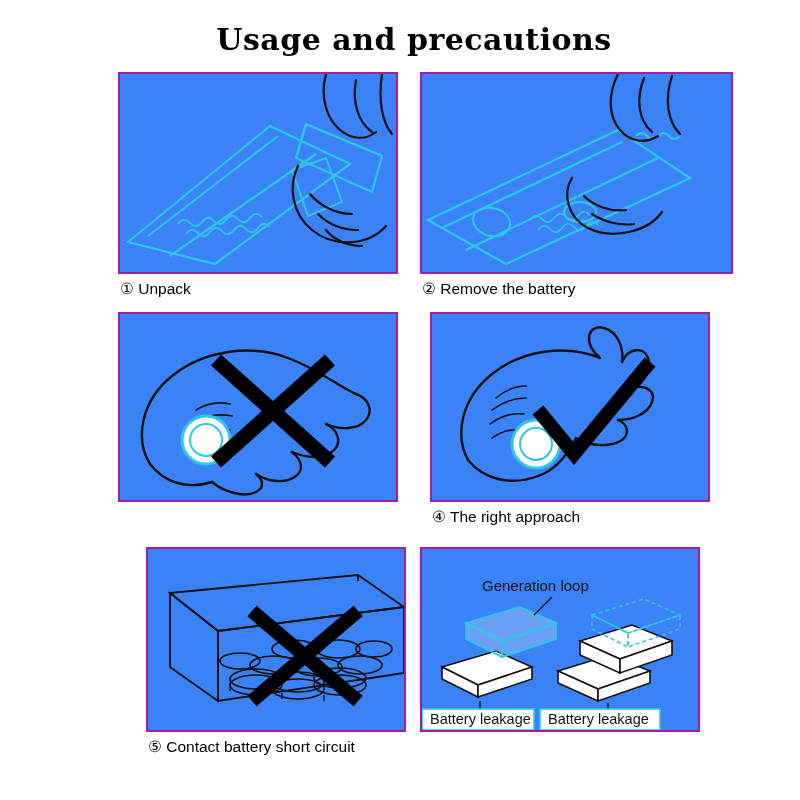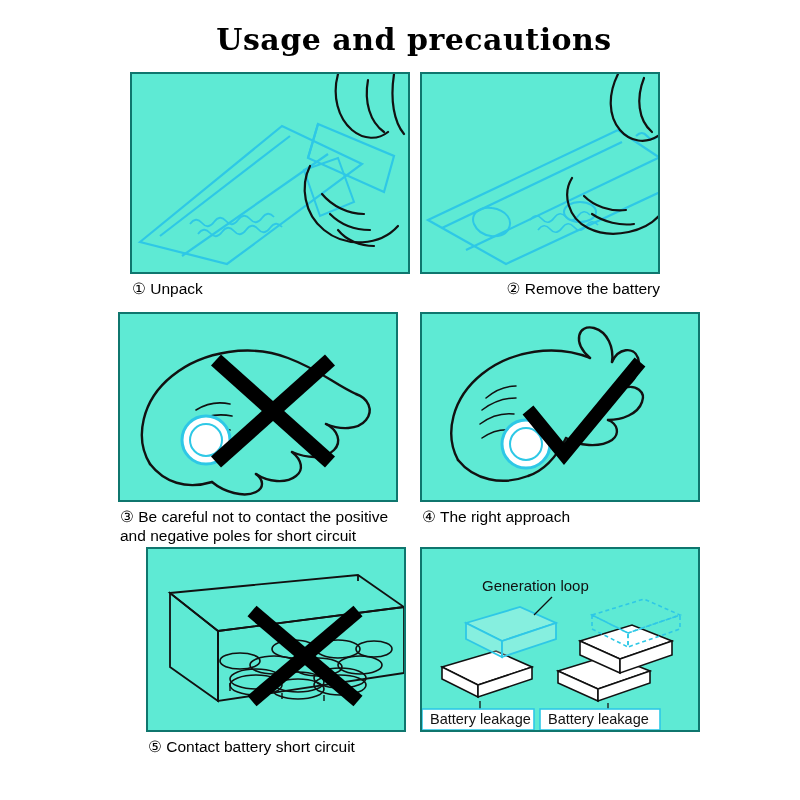--- a/index.html
+++ b/index.html
@@ -36,38 +36,38 @@
     top: 72px;
     left: 118px;
     width: 582px;
     height: 710px;
   }
   .cell {
     position: absolute;
     box-sizing: border-box;
   }
   .panel {
-    border: 2px solid #0f766e;
+    border: 2px solid #a21caf;
     box-sizing: border-box;
-    background: #5eead4;
+    background: #3b82f6;
     position: relative;
     overflow: hidden;
   }
   .caption {
     font-size: 15.5px;
     line-height: 19px;
     color: #000;
     padding-top: 5px;
     padding-left: 2px;
   }
   
-  .c1 { left: 0px;   top: 0px;   width: 280px; height: 240px; margin-left: 12px; }
-  .c2 { left: 302px; top: 0px;   width: 240px; height: 240px; text-align: right; }
+  .c1 { left: 0px;   top: 0px;   width: 280px; height: 240px; }
+  .c2 { left: 302px; top: 0px;   width: 313px; height: 240px; }
   .c3 { left: 0px;   top: 240px; width: 280px; height: 235px; }
-  .c4 { left: 302px; top: 240px; width: 280px; height: 235px; }
+  .c4 { left: 312px; top: 240px; width: 280px; height: 235px; }
   .c5 { left: 0px;   top: 475px; width: 260px; height: 235px; margin-left: 28px; }
   .c6 { left: 302px; top: 475px; width: 280px; height: 235px; }
   .p1 { height: 202px; }
   .p2 { height: 202px; }
   .p3 { height: 190px; }
   .p4 { height: 190px; }
   .p5 { height: 185px; }
   .p6 { height: 185px; }
   svg { display: block; }
   .cy { stroke: #2ec8e6; fill: none; }
@@ -184,25 +184,20 @@
             <circle cx="86" cy="126" r="24" fill="#ffffff" stroke="#2ec8e6" stroke-width="3"></circle>
             <circle cx="86" cy="126" r="16" fill="#ffffff" stroke="#2ec8e6" stroke-width="2"></circle>
           </g>
 
           <g stroke="#000" stroke-width="15" stroke-linecap="butt">
             <line x1="96" y1="46" x2="210" y2="148"></line>
             <line x1="210" y1="46" x2="96" y2="148"></line>
           </g>
         </svg>
       </div>
-      <div class="caption">
-        <span>③</span>
-        <span>Be careful not to contact the positive</span><br>
-        <span>and negative poles for short circuit</span>
-      </div>
     </div>
 
     <div class="cell c4">
       <div class="panel p4">
         <svg width="276" height="186" viewBox="0 0 276 186">
           <g class="bk" stroke-width="2.4" stroke-linecap="round">
             <path d="M36 146 C22 120 30 84 60 60 C90 36 134 30 168 44"></path>
             <path d="M168 44 C150 28 156 10 172 14 C186 18 192 34 190 48"></path>
             <path d="M190 48 C196 34 212 32 216 44 C220 56 212 68 202 74"></path>
             <path d="M202 74 C214 70 224 78 220 88 C216 100 200 106 186 106"></path>

